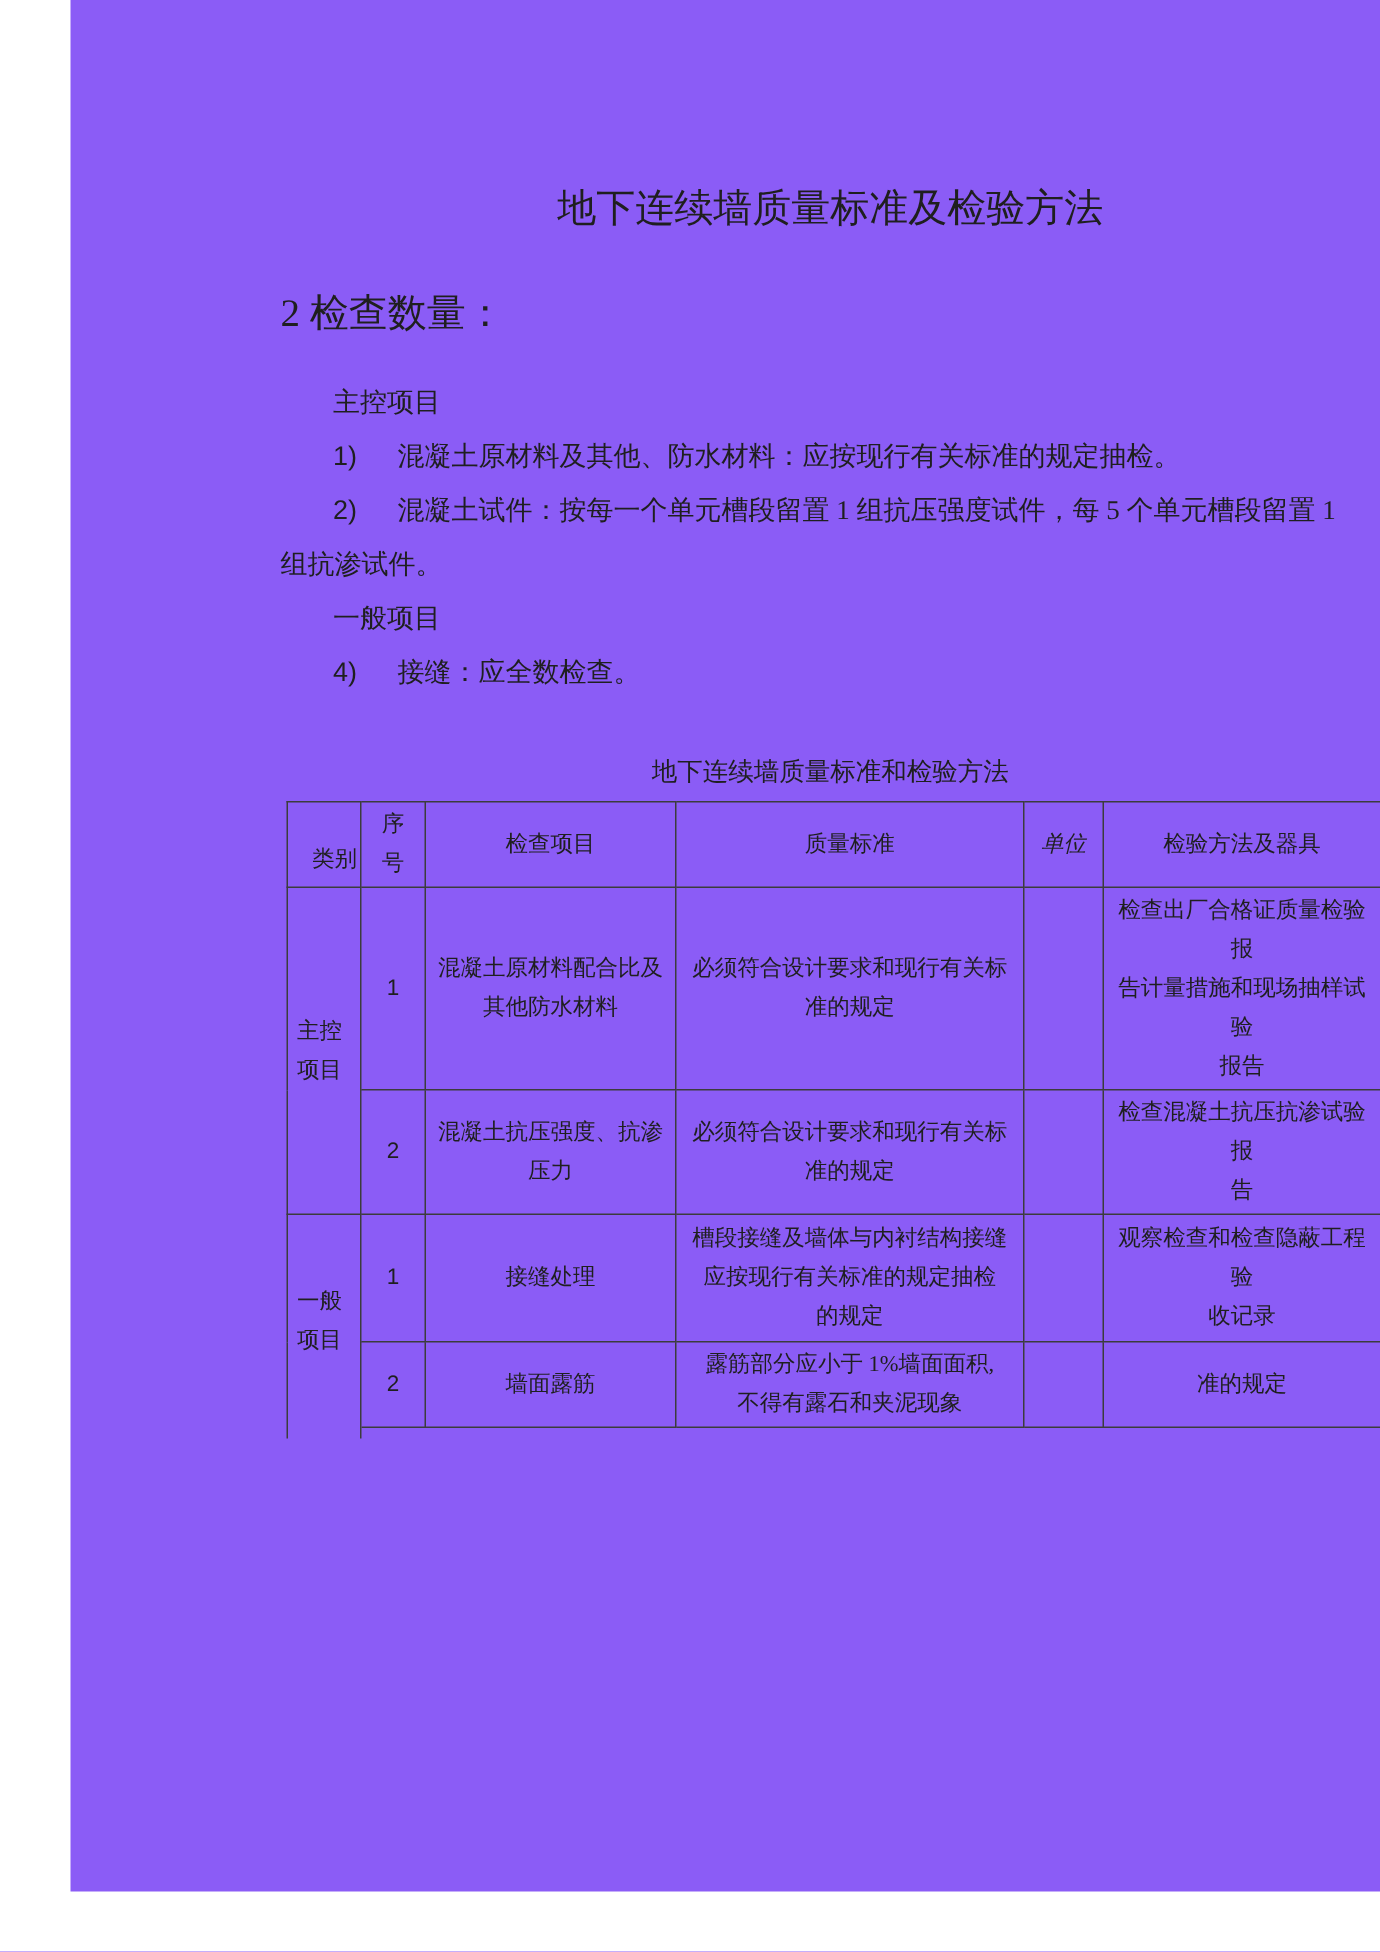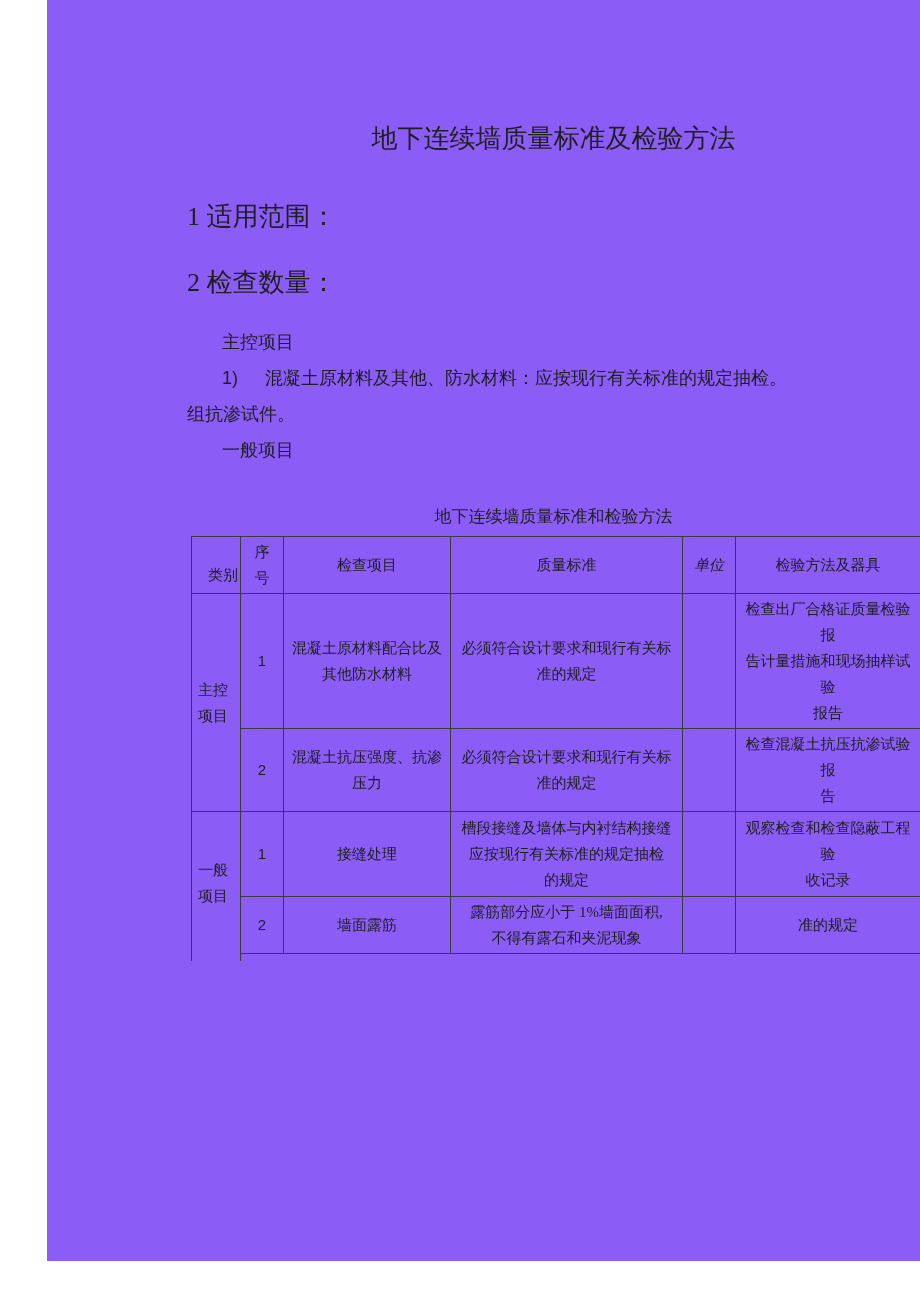--- a/index.html
+++ b/index.html
@@ -70,30 +70,31 @@
   .tick-mid  { left: 49px; }
 </style>
 </head>
 <body>
 
 <div class="page">
   <div class="content">
 
     <div class="doc-title">地下连续墙质量标准及检验方法</div>
 
-    <div class="sec-heading sec1-heading">1 适用范围：</div>
 
 
     <div class="sec-heading sec2-heading">2 检查数量：</div>
 
     <div class="list">
       <p class="ind">主控项目</p>
       <p class="ind"><span class="num sans">1)</span><span class="tab"></span><span>混凝土原材料及其他、防水材料：应按现行有关标准的规定抽检。</span></p>
+      <p class="ind"><span class="num sans">2)</span><span class="tab"></span><span>混凝土试件：按每一个单元槽段留置 1 组抗压强度试件，每 5 个单元槽段留置 1</span></p>
       <p>组抗渗试件。</p>
       <p class="ind">一般项目</p>
+      <p class="ind item4"><span class="num sans">4)</span><span class="tab"></span><span>接缝：应全数检查。</span></p>
     </div>
 
 
     <div class="table-caption">地下连续墙质量标准和检验方法</div>
 
     <div class="table-wrap">
       <table class="qtable">
         <colgroup>
           <col style="width:49px">
             <col style="width:43px">

